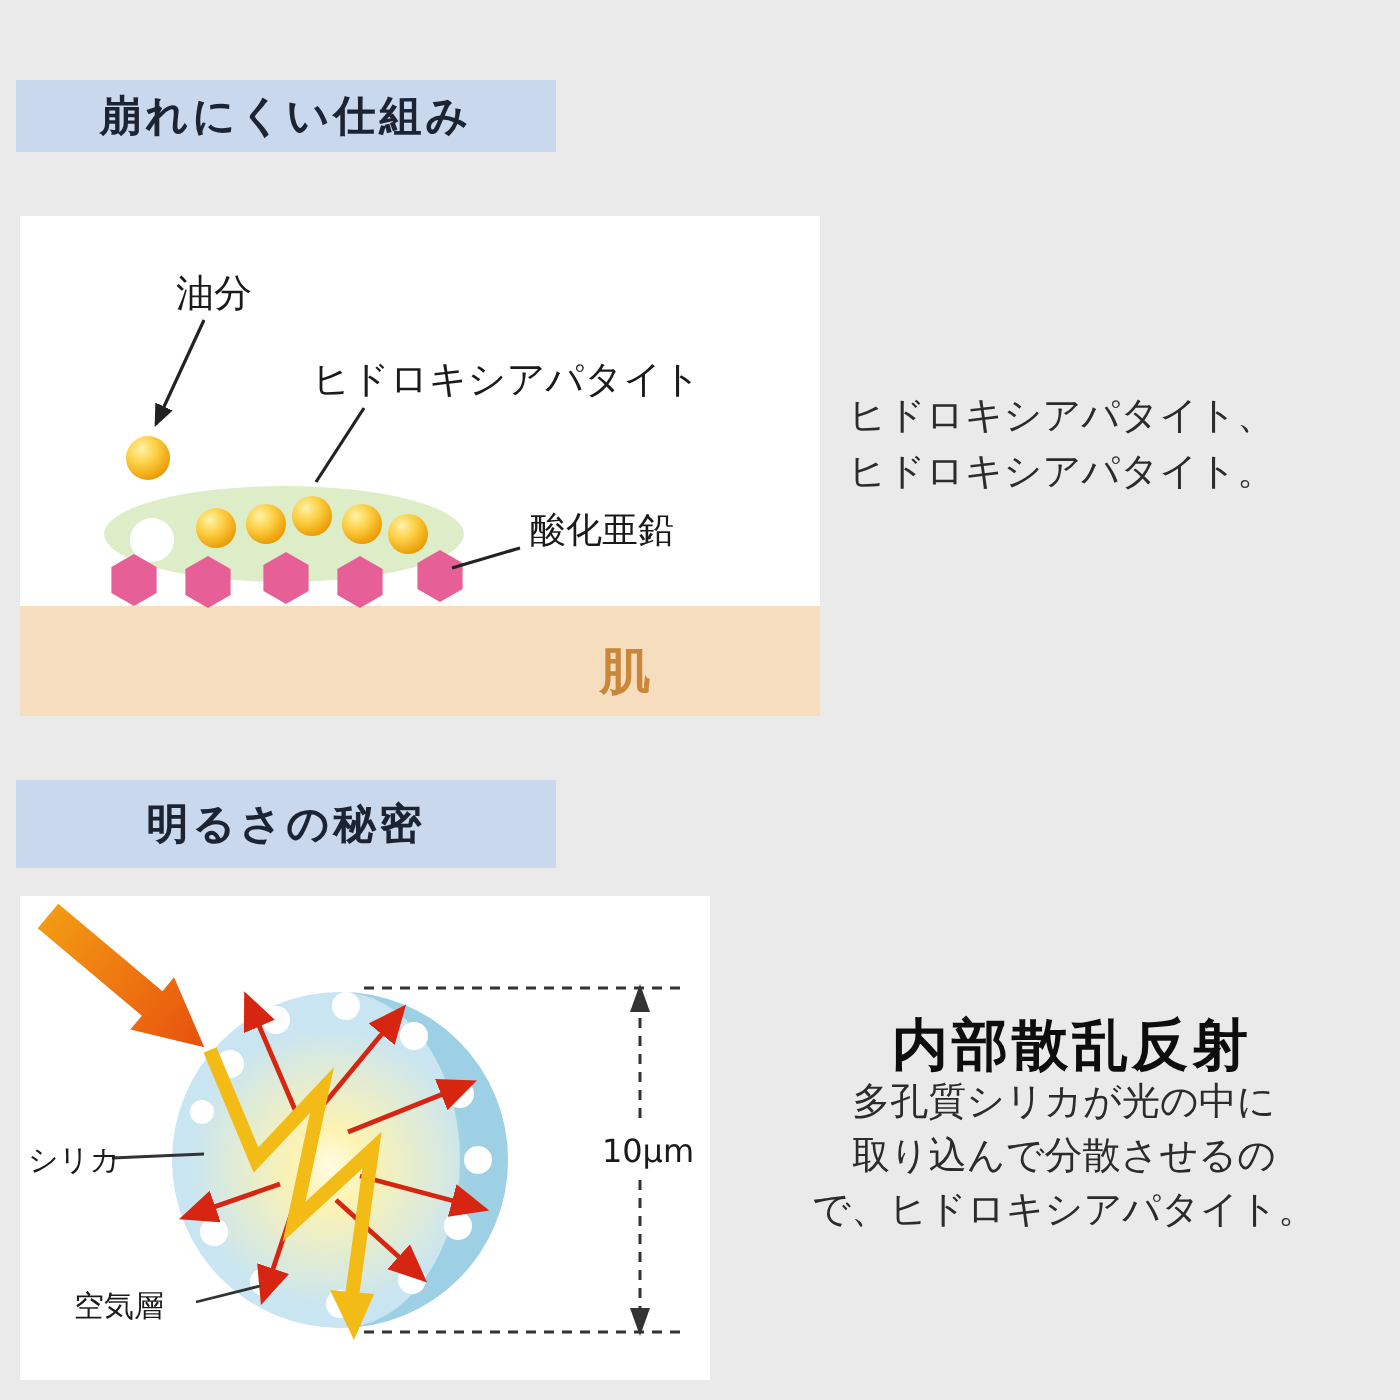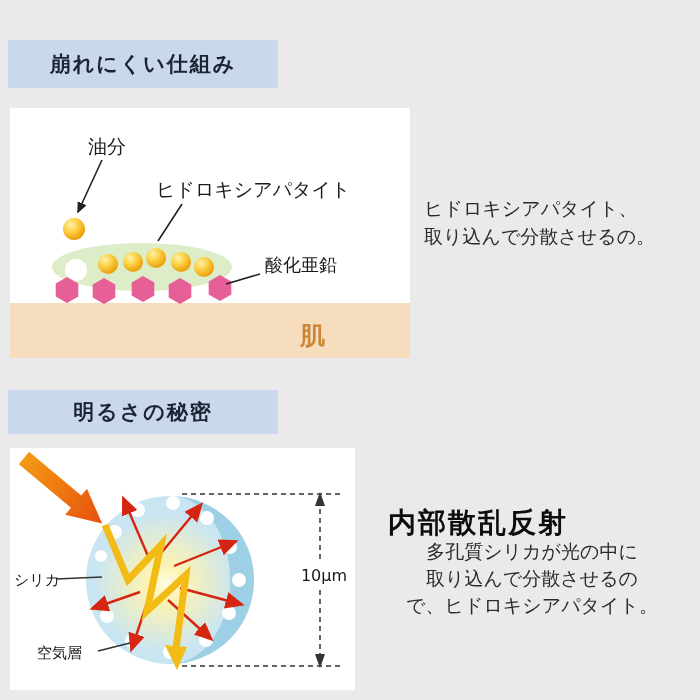--- a/index.html
+++ b/index.html
@@ -4,30 +4,30 @@
 <style>
   * { margin:0; padding:0; box-sizing:border-box; }
   html,body { width:700px; height:700px; }
   body { font-family:"DejaVu Sans","Liberation Sans",sans-serif; }
   .page { position:relative; width:700px; height:700px; background:#eaeaea; overflow:hidden; }
   .header-badge {
     position:absolute; background:#c9d8ec; color:#1c2433;
     font-size:21px; font-weight:bold; letter-spacing:2px;
     display:flex; align-items:center; justify-content:center;
   }
-  #hdr1 { left:8px; top:40px; width:270px; height:48px; }
+  #hdr1 { left:8px; top:40px; width:270px; height:36px; }
   #hdr2 { left:8px; top:390px; width:270px; height:44px;text-align:right; }
   .panel { position:absolute; background:#ffffff; }
   #panel1 { left:10px; top:108px; width:400px; height:250px; }
   #panel2 { left:10px; top:448px; width:345px; height:242px; }
   .desc { position:absolute; color:#2b2b2b; font-size:19px; line-height:28px; }
   #desc1 { left:424px; top:194px; width:270px; text-align:left; }
   #brightness-title {
     position:absolute; left:388px; top:504px; width:296px;
-    text-align:left; font-size:28px; font-weight:bold; color:#0d0d0d; letter-spacing:2px;
+    text-align:center; font-size:28px; font-weight:bold; color:#0d0d0d; letter-spacing:2px;
   }
   #desc2 { left:372px; top:538px; width:320px; text-align:center; line-height:27px; }
   svg text { font-family:"DejaVu Sans","Liberation Sans",sans-serif; }
 </style>
 </head>
 <body>
 
 <div class="page">
 
   <div class="header-badge" id="hdr1">崩れにくい仕組み</div>
@@ -73,21 +73,21 @@
       <line x1="250" y1="166" x2="216" y2="176" stroke="#222" stroke-width="1.6"></line>
 
       <text x="78" y="45" font-size="19" fill="#1a1a1a">油分</text>
       <text x="146" y="88" font-size="19" fill="#1a1a1a">ヒドロキシアパタイト</text>
       <text x="255" y="163" font-size="18" fill="#1a1a1a">酸化亜鉛</text>
     </svg>
   </div>
 
   <div class="desc" id="desc1">
     <div>ヒドロキシアパタイト、</div>
-    <div>取り込んで分散させるの。</div>
+    <div>ヒドロキシアパタイト。</div>
   </div>
 
   <div class="header-badge" id="hdr2">明るさの秘密</div>
 
   <div class="panel" id="panel2">
     <svg width="345" height="242" viewBox="0 0 345 242">
       <defs>
         <radialGradient id="glow" cx="47%" cy="52%" r="60%">
           <stop offset="0%" stop-color="#fffce3"></stop>
           <stop offset="18%" stop-color="#fdf3b2"></stop>

